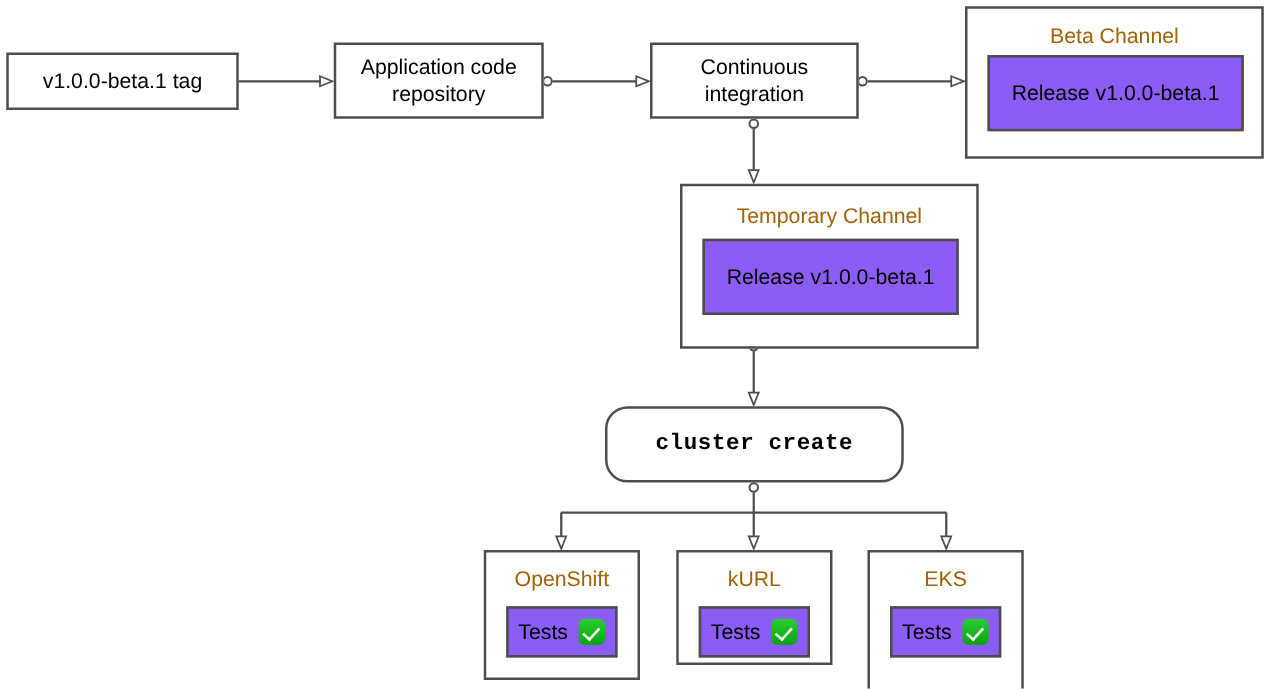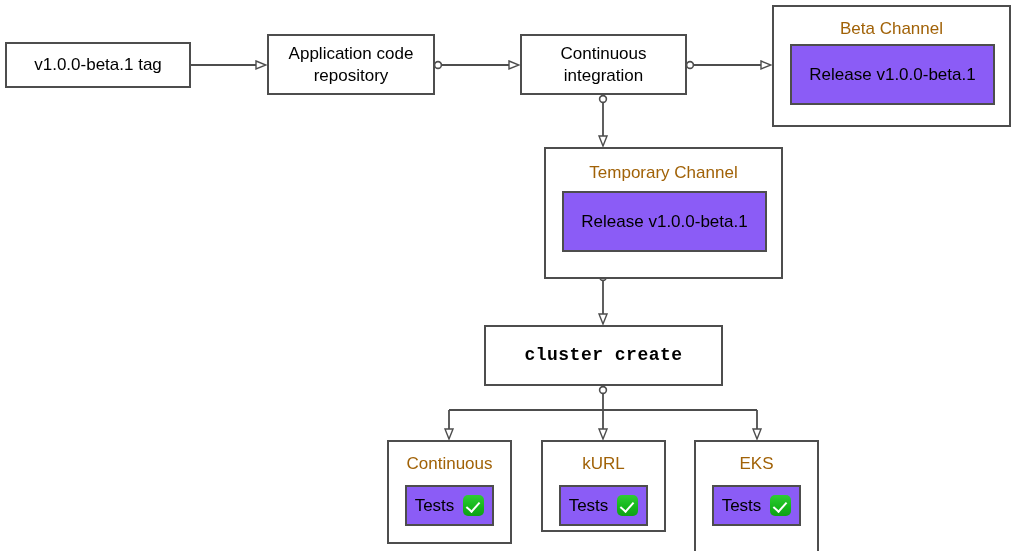--- a/index.html
+++ b/index.html
@@ -39,20 +39,21 @@
     text-align: center;
     font-size: 17px;
     line-height: 1.25;
     z-index: 2;
   }
   .node.mono {
     font-family: "Liberation Mono", "DejaVu Sans Mono", monospace;
     font-weight: bold;
     font-size: 18px;
     letter-spacing: 0.5px;
+    border-radius: 18px;
   }
   
   .container {
     display: block;
     padding: 0;
   }
   .container .container-title {
     position: absolute;
     left: 0;
     right: 0;
@@ -162,21 +163,21 @@
     <div class="inner-box" style="left:16px; top:42px; width:205px; height:61px;">
       <span>Release v1.0.0-beta.1</span>
     </div>
   </div>
 
   <div class="node mono" style="left:484px; top:325px; width:239px; height:61px;">
     <span>cluster create</span>
   </div>
 
   <div class="node container" style="left:387px; top:440px; width:125px; height:104px;">
-    <div class="container-title" style="top:11px;">Continuous</div>
+    <div class="container-title" style="top:11px;">OpenShift</div>
     <div class="inner-box" style="left:16px; top:43px; width:89px; height:41px;">
       <span class="tests-row">
         <span>Tests</span>
         <span class="check-badge"></span>
       </span>
     </div>
   </div>
 
   <div class="node container" style="left:541px; top:440px; width:125px; height:92px;">
     <div class="container-title" style="top:11px;">kURL</div>

